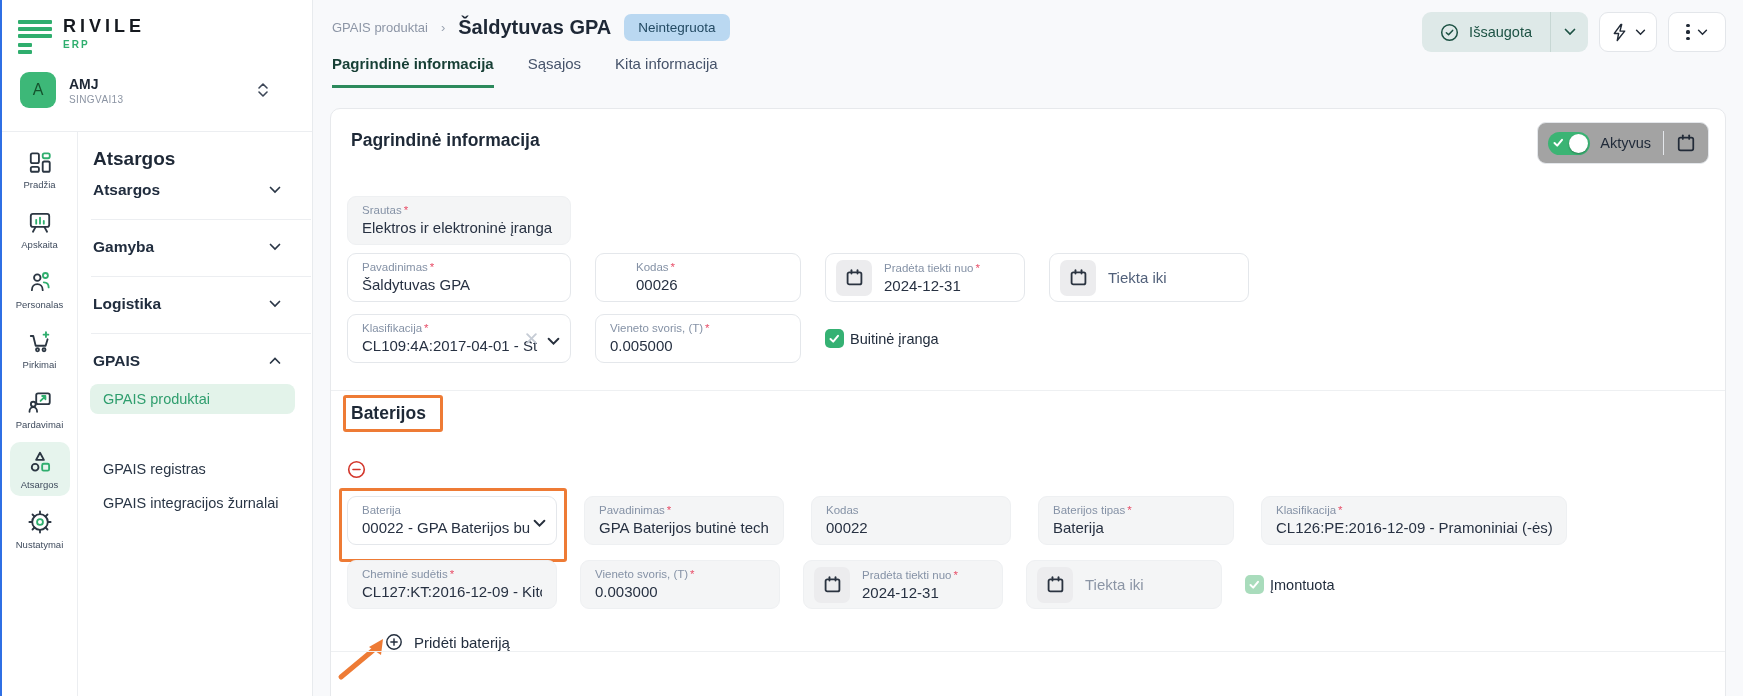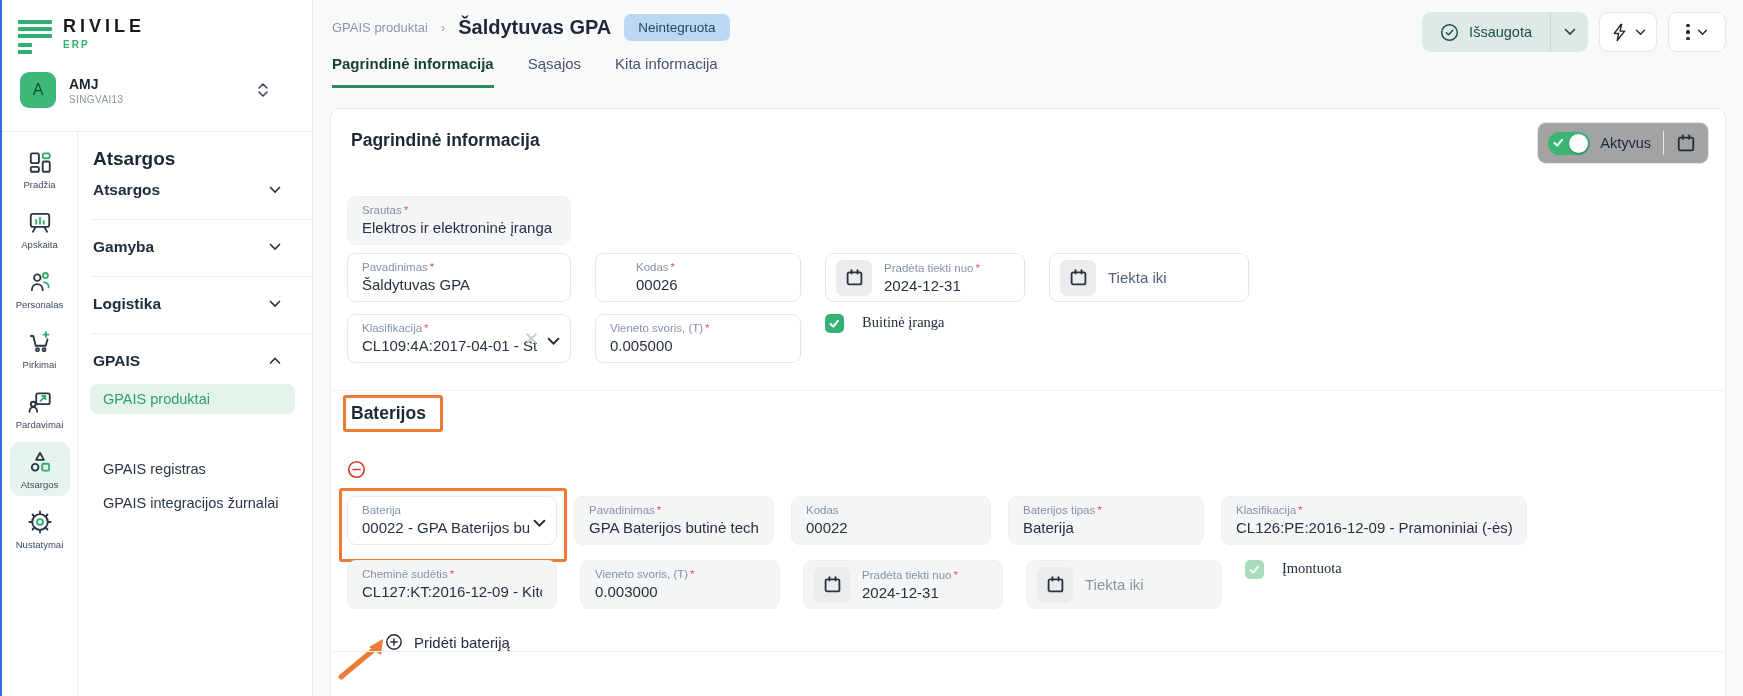--- a/index.html
+++ b/index.html
@@ -77,21 +77,21 @@
   .req { color:#e8506a; margin-left:2px; }
   .f-value { font-size:15px; color:#273142; margin-top:3px; white-space:nowrap; overflow:hidden; }
   .field.icon-field { display:flex; align-items:center; gap:12px; padding:6px 10px; }
   .cal-box { flex:none; width:36px; height:36px; border-radius:7px; background:#ececee; display:flex; align-items:center; justify-content:center; }
   .ph-only { display:flex; align-items:center; }
   .ph-text { font-size:15px; color:#51607a; }
   .field.gray .ph-text { color:#8b95a5; }
   .select-ic { position:absolute; right:10px; top:17px; }
   .clear-ic { position:absolute; right:32px; top:16px; }
 
-  .checkline { display:flex; align-items:flex-start; gap:18px; height:49px; cursor:pointer;font-family:Liberation Serif, serif; }
+  .checkline { display:flex; align-items:center; gap:6px; height:49px; cursor:pointer; }
   .cb { width:19px; height:19px; border-radius:5px; background:#35b173; display:flex; align-items:center; justify-content:center; }
   .cb.light { background:#a9dcbc; }
   .cb-label { font-size:14.5px; color:#222d3d; }
 
   .hline { position:absolute; left:0; right:0; height:1px; background:#eef0f2; }
   .sec-title { position:absolute; left:20px; font-size:17.5px; font-weight:700; color:#1e2937; }
   .minus-btn { position:absolute; left:16px; cursor:pointer; width:20px; height:20px; }
   .addrow { position:absolute; display:flex; align-items:center; gap:11px; cursor:pointer; }
   .addrow .txt { font-size:15px; color:#232e3e; }
 
@@ -399,21 +399,21 @@
     <div class="sec-title" style="top:294px;">Baterijos</div>
     <div class="ann" style="left:12px; top:286px; width:100px; height:37px;"></div>
 
     <span class="minus-btn" style="top:351px;">
       <svg width="19" height="19" viewBox="0 0 20 20" fill="none" stroke="#d3362b" stroke-width="1.7" stroke-linecap="round">
           <circle cx="10" cy="10" r="8.2"></circle>
           <line x1="6.3" y1="10" x2="13.7" y2="10"></line>
         </svg>
     </span>
 
-    <div class="frow" style="left:16px; top:387px; gap:17px;">
+    <div class="frow" style="left:16px; top:387px; gap:27px;">
       <div class="field" style="width:210px;">
         <div class="f-label"><span>Baterija</span></div>
         <div class="f-value" style="padding-right:18px;">00022 - GPA Baterijos bu</div>
         <span class="select-ic">
           <svg width="13" height="9" viewBox="0 0 12 8" fill="none" stroke="#27303d" stroke-width="1.8" stroke-linecap="round">
               <polyline points="1.5,1.5 6,6 10.5,1.5"></polyline>
             </svg>
         </span>
       </div>
       <div class="field gray" style="width:200px;">

